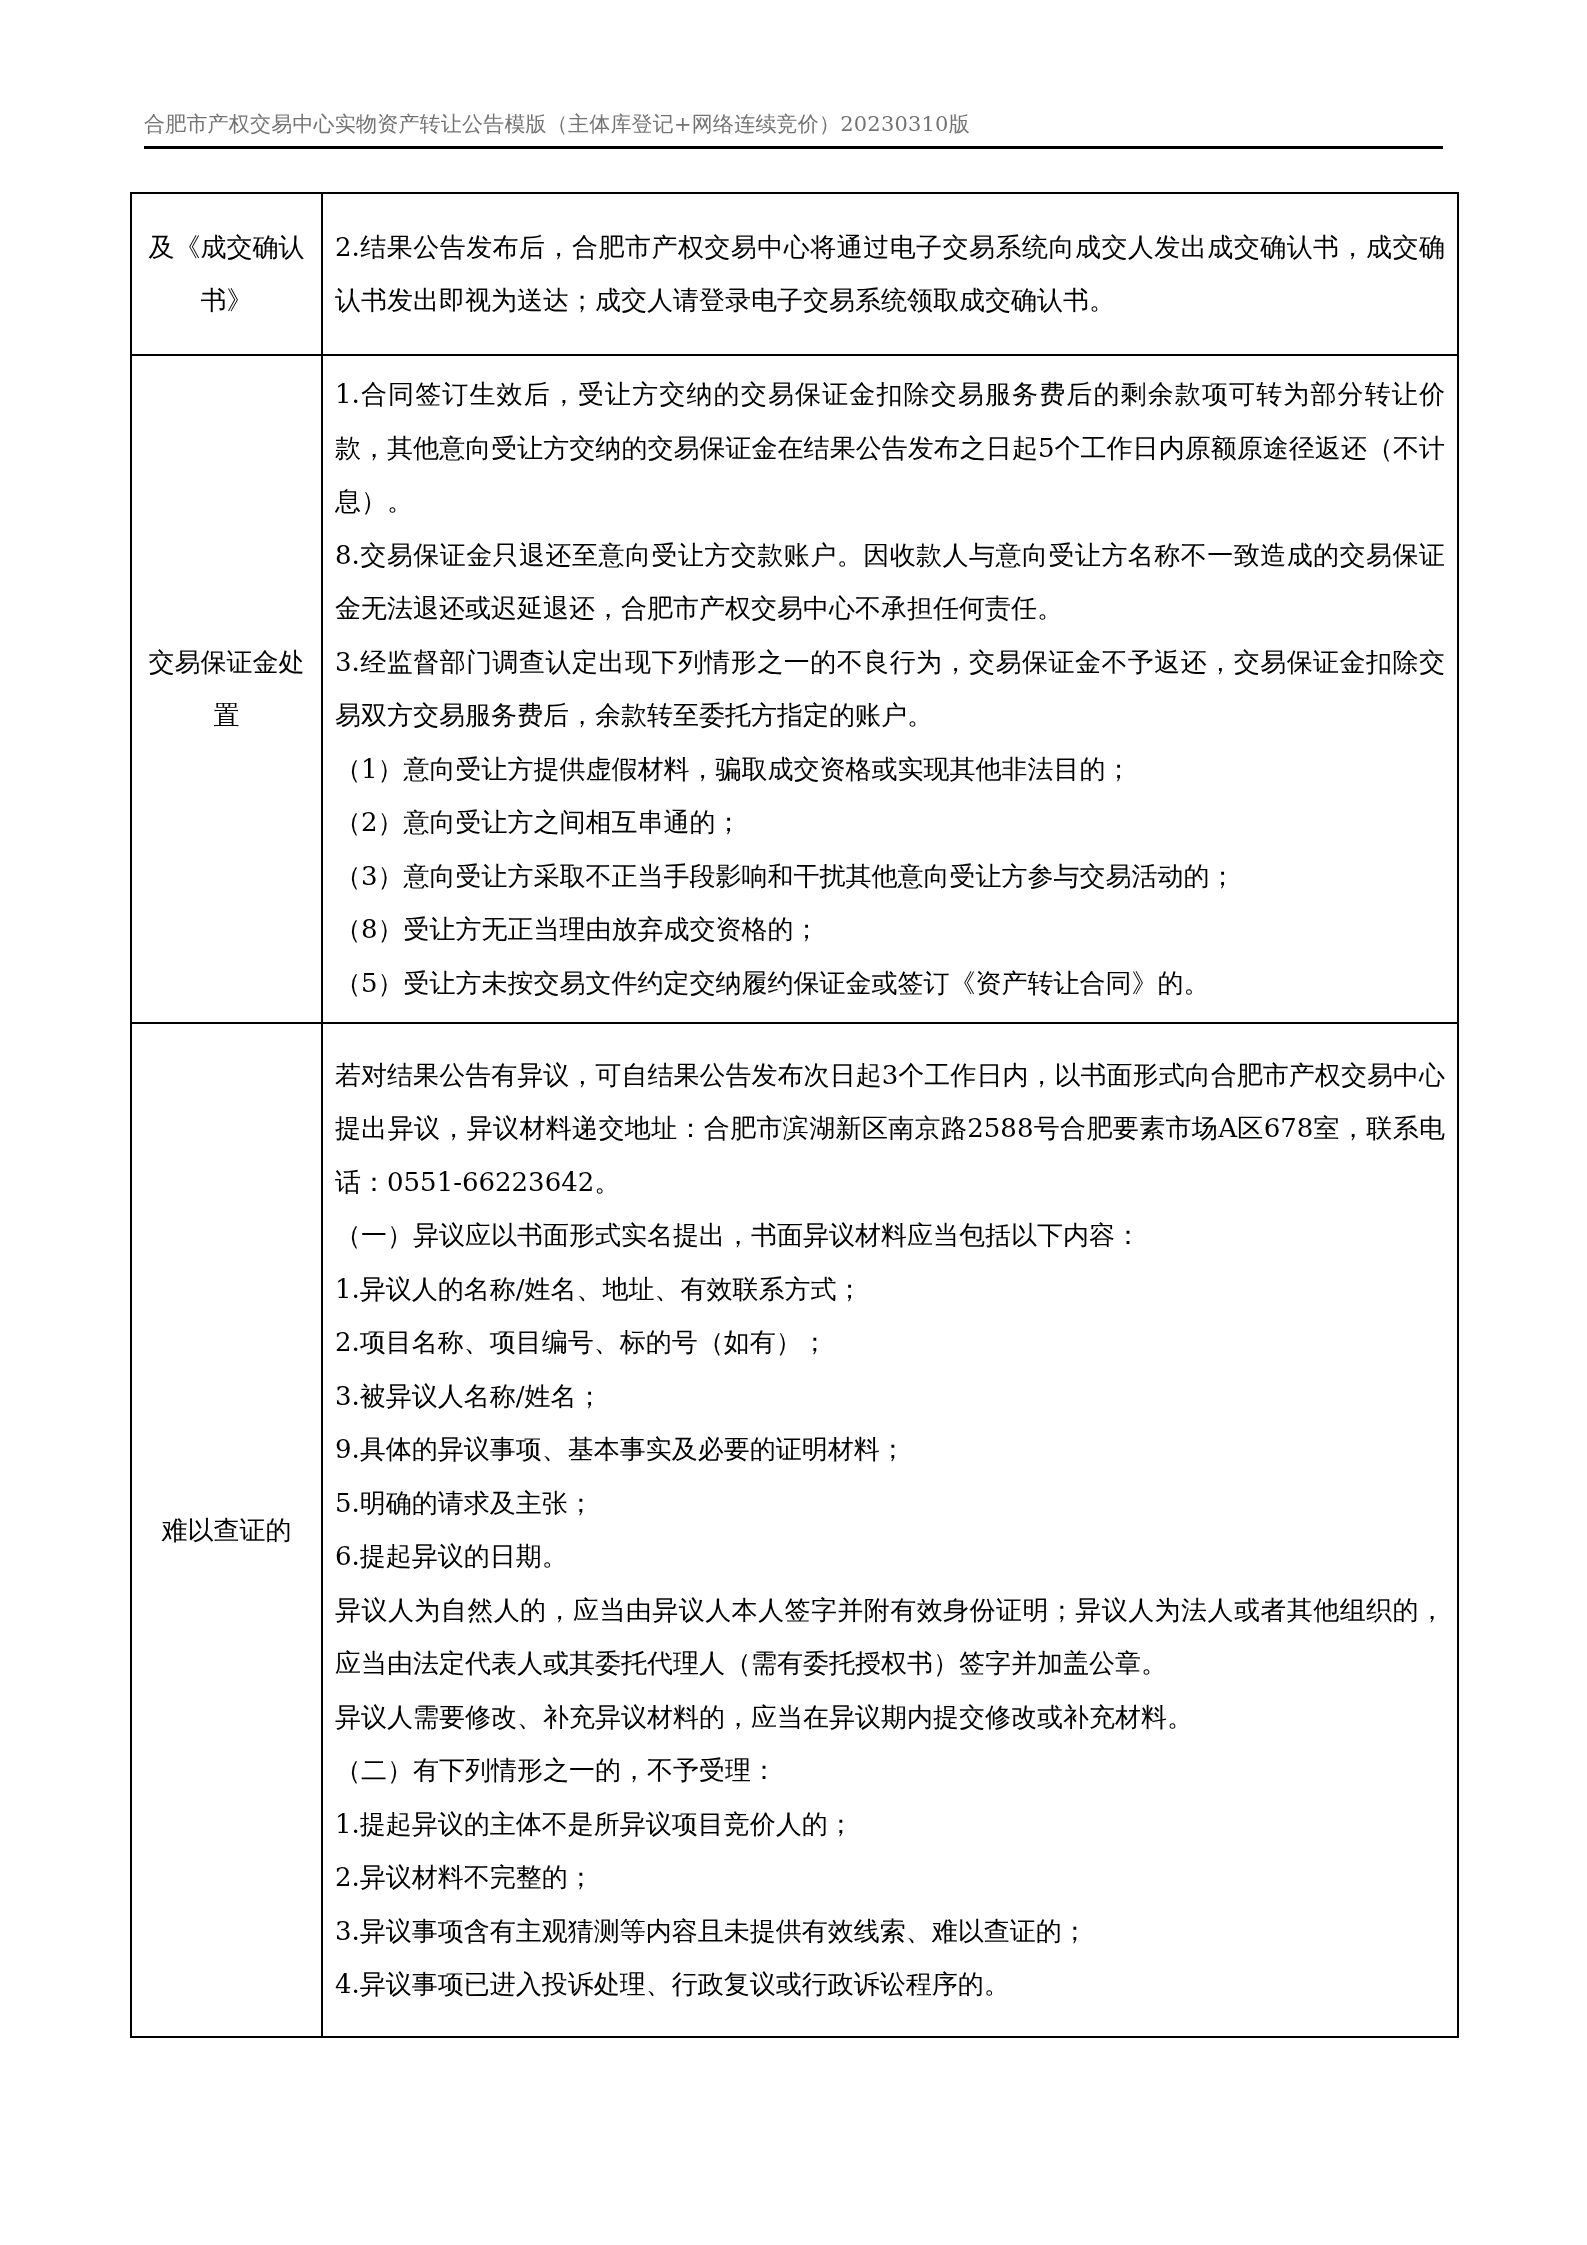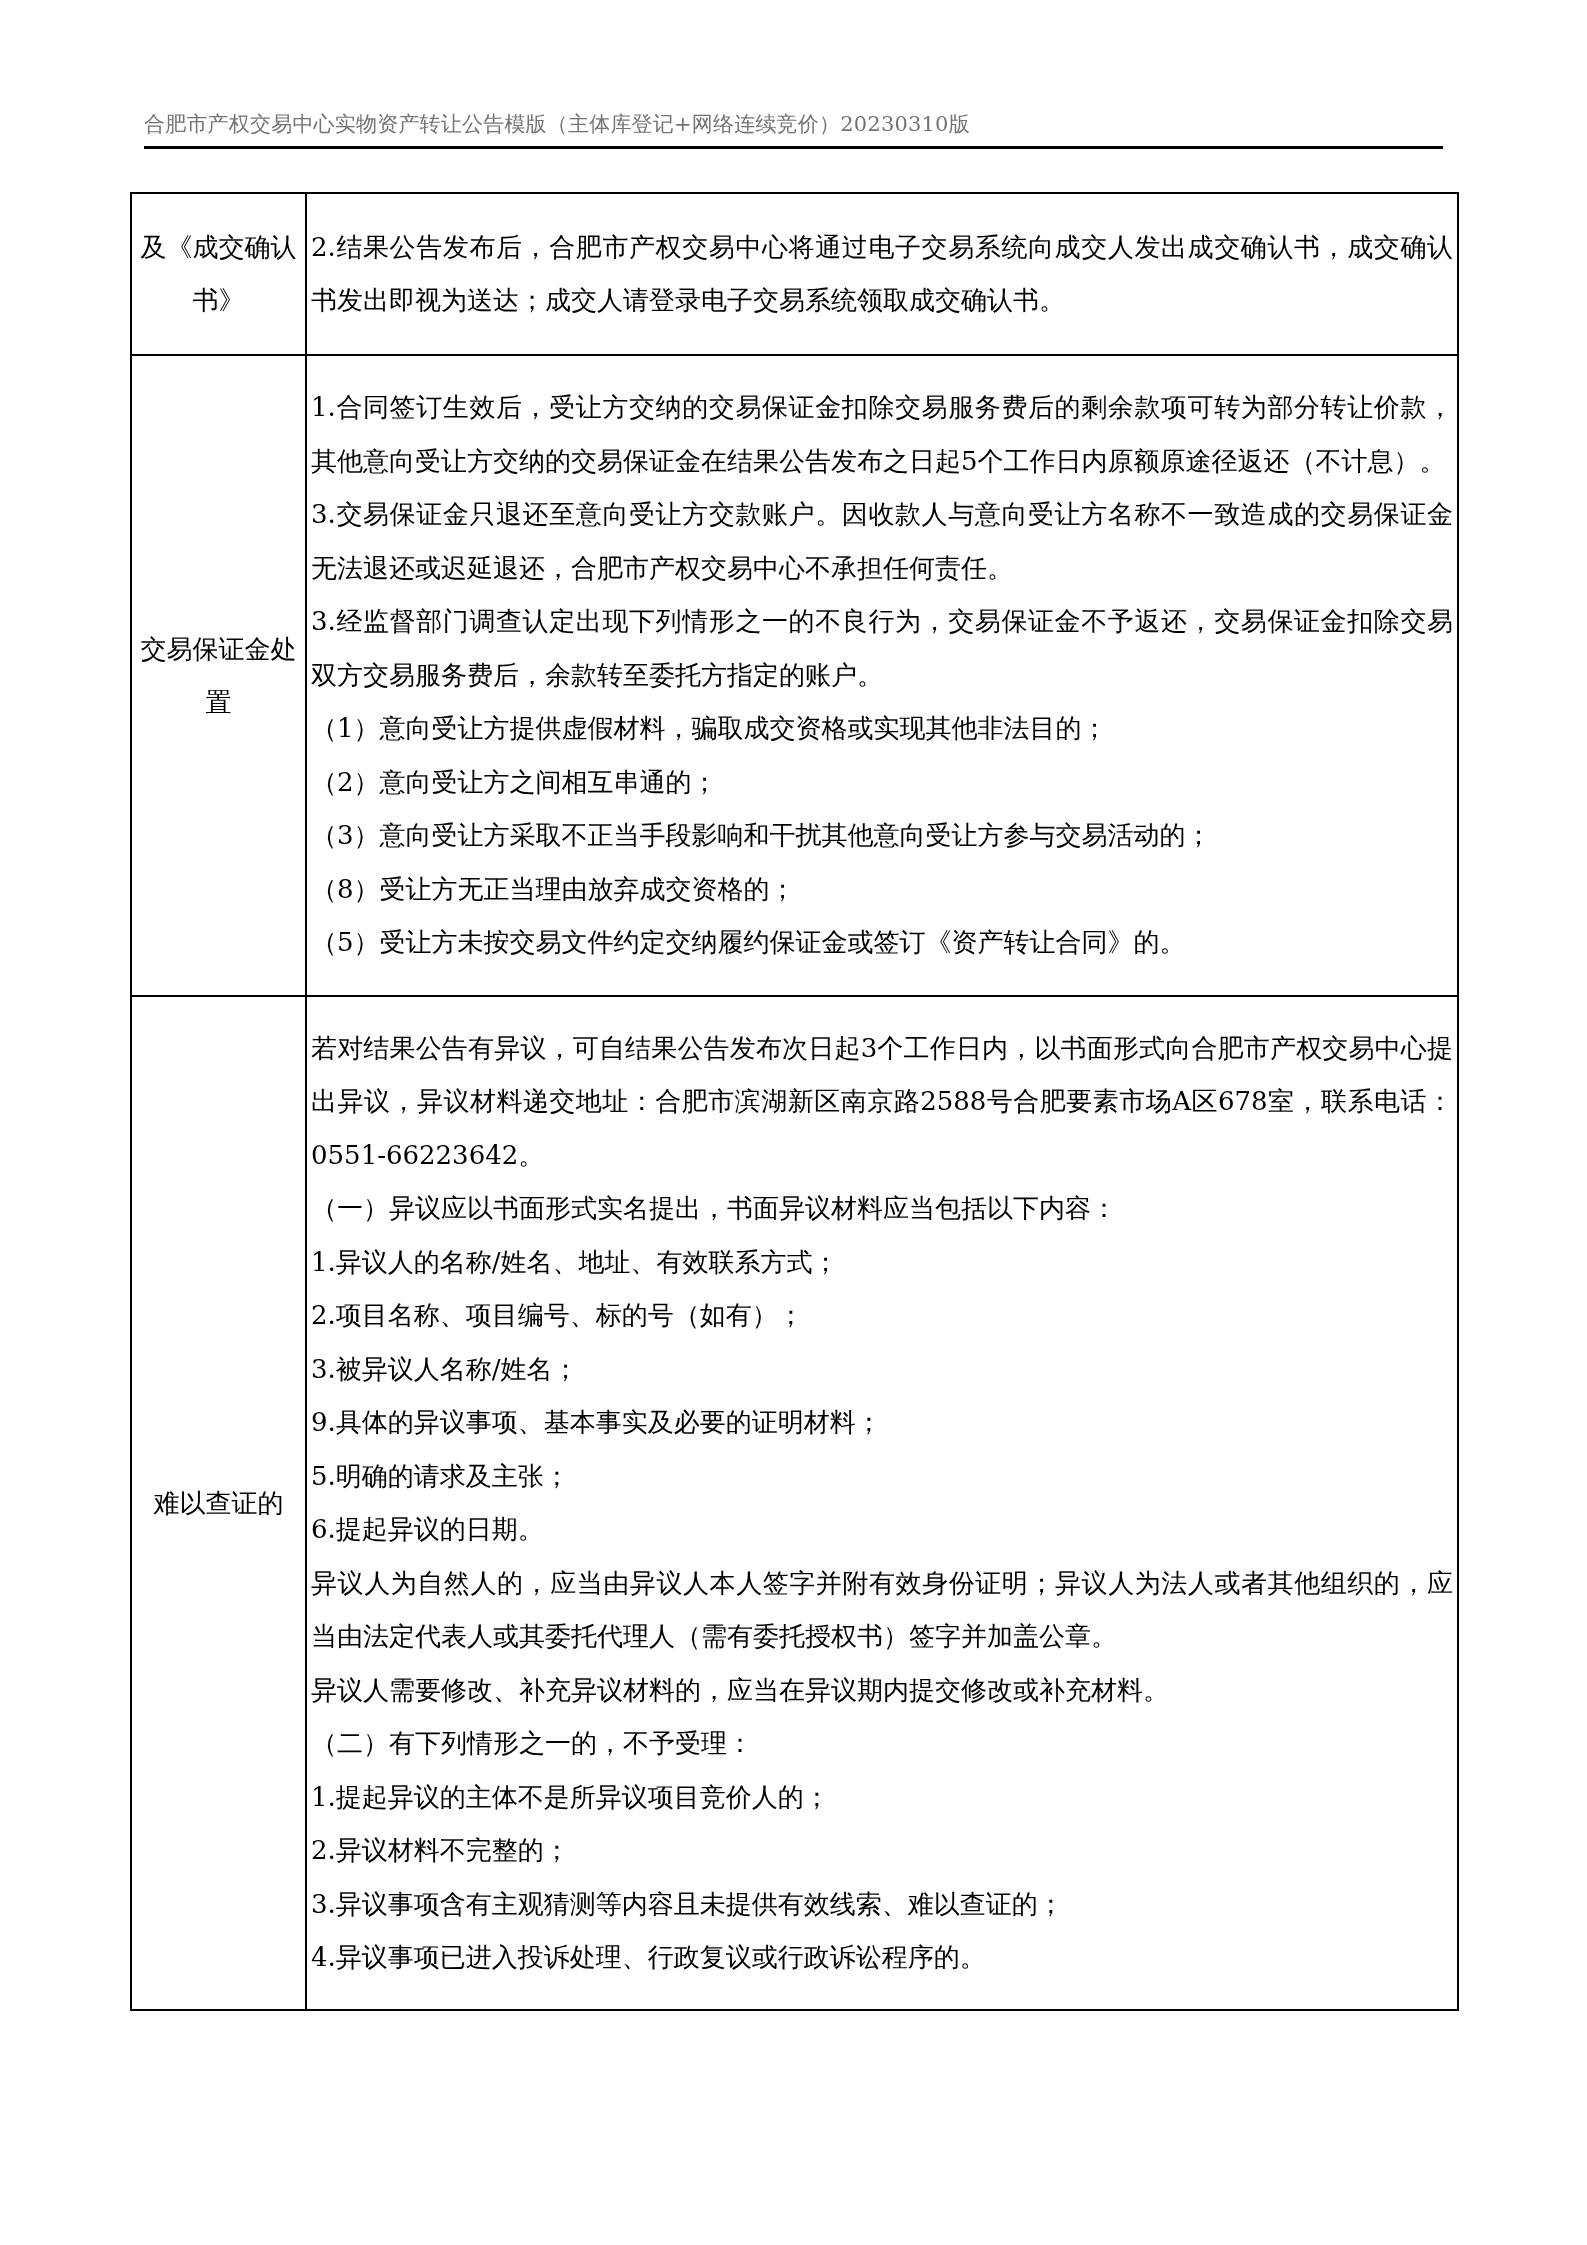--- a/index.html
+++ b/index.html
@@ -40,21 +40,21 @@
     position: absolute;
     left: 130px;
     top: 192px;
     width: 1329px;
     border-collapse: collapse;
     table-layout: fixed;
   }
   table.doc-table td {
     border: 2px solid #000000;
     vertical-align: middle;
-    padding: 4px;
+    padding: 12px;
   }
   td.label-cell {
     width: 165px;
     text-align: center;
     font-size: 26px;
     line-height: 53px;
     padding: 0 6px;
   }
   td.content-cell {
     font-size: 26px;
@@ -86,21 +86,21 @@
         <p class="para">2.结果公告发布后，合肥市产权交易中心将通过电子交易系统向成交人发出成交确认书，成交确认书发出即视为送达；成交人请登录电子交易系统领取成交确认书。</p>
       </td>
     </tr>
 
     <tr style="height:641px;">
       <td class="label-cell">
         <span>交易保证金处置</span>
       </td>
       <td class="content-cell">
         <p class="para">1.合同签订生效后，受让方交纳的交易保证金扣除交易服务费后的剩余款项可转为部分转让价款，其他意向受让方交纳的交易保证金在结果公告发布之日起5个工作日内原额原途径返还（不计息）。</p>
-        <p class="para">3.交易保证金只退还至意向受让方交款账户。因收款人与意向受让方名称不一致造成的交易保证金无法退还或迟延退还，合肥市产权交易中心不承担任何责任。</p>
+        <p class="para">8.交易保证金只退还至意向受让方交款账户。因收款人与意向受让方名称不一致造成的交易保证金无法退还或迟延退还，合肥市产权交易中心不承担任何责任。</p>
         <p class="para">3.经监督部门调查认定出现下列情形之一的不良行为，交易保证金不予返还，交易保证金扣除交易双方交易服务费后，余款转至委托方指定的账户。</p>
         <p class="para">（1）意向受让方提供虚假材料，骗取成交资格或实现其他非法目的；</p>
         <p class="para">（2）意向受让方之间相互串通的；</p>
         <p class="para">（3）意向受让方采取不正当手段影响和干扰其他意向受让方参与交易活动的；</p>
         <p class="para">（8）受让方无正当理由放弃成交资格的；</p>
         <p class="para">（5）受让方未按交易文件约定交纳履约保证金或签订《资产转让合同》的。</p>
       </td>
     </tr>
 
     <tr style="height:1014px;">

